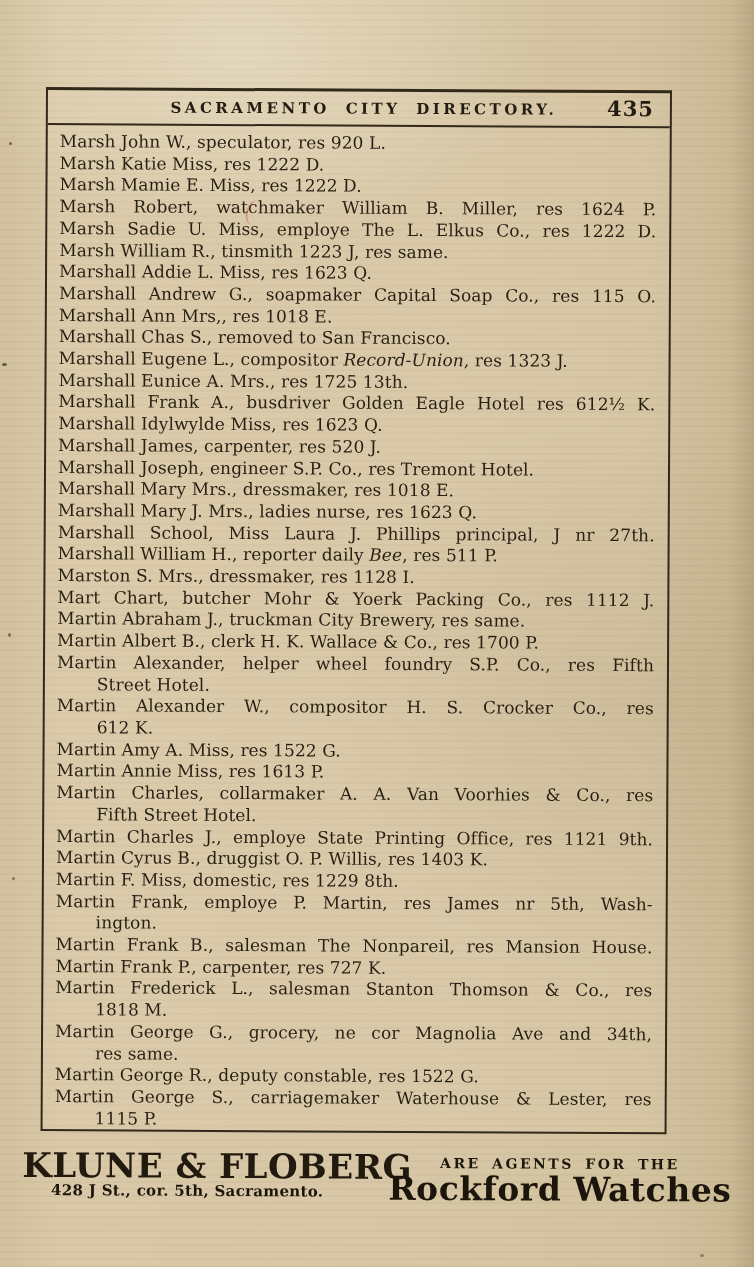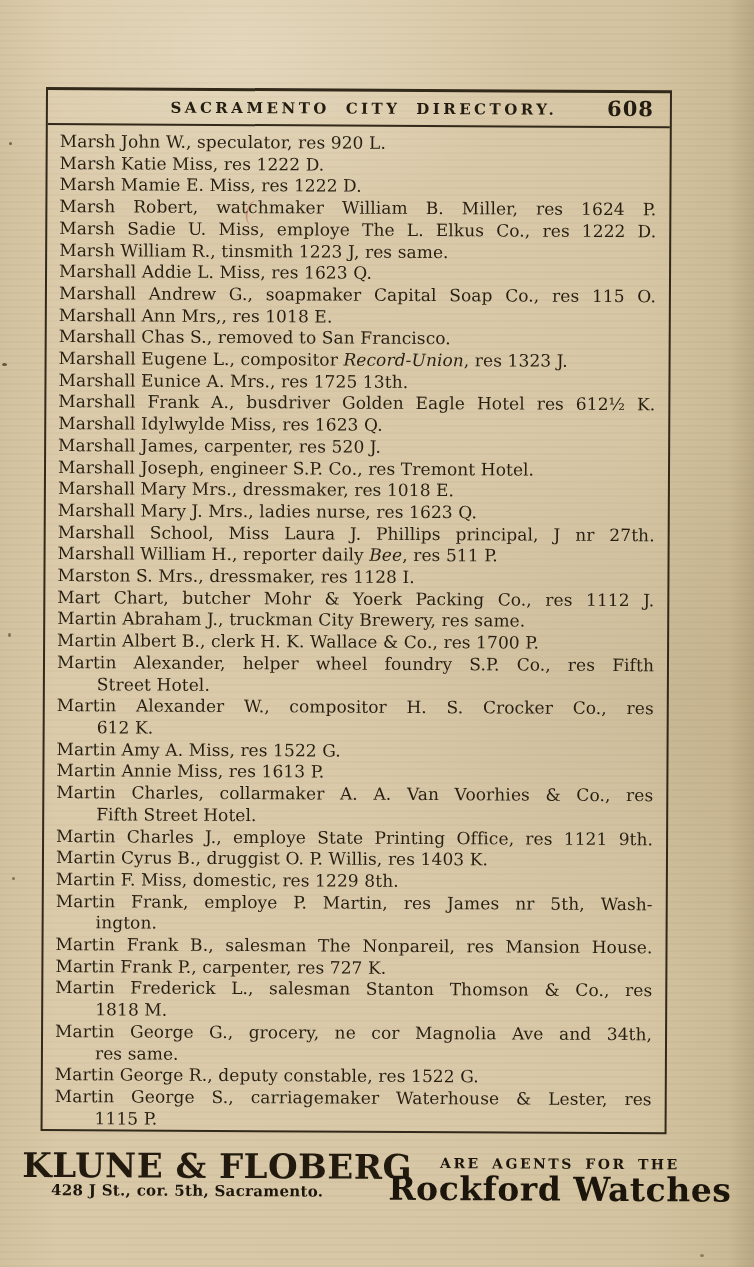--- a/index.html
+++ b/index.html
@@ -86,21 +86,21 @@
   }
 </style>
 </head>
 <body>
 
 <div id="scan-tilt">
 
   <div class="dir-box">
     <div class="dir-header">
       <span class="dir-title">SACRAMENTO CITY DIRECTORY.</span>
-      <span class="dir-pagenum">608</span>
+      <span class="dir-pagenum">435</span>
     </div>
     <div class="entries">
         <div class="entry-line">Marsh John W., speculator, res 920 L.</div>
         <div class="entry-line">Marsh Katie Miss, res 1222 D.</div>
         <div class="entry-line">Marsh Mamie E. Miss, res 1222 D.</div>
         <div class="entry-line just">Marsh Robert, watchmaker William B. Miller, res 1624 P.</div>
         <div class="entry-line just">Marsh Sadie U. Miss, employe The L. Elkus Co., res 1222 D.</div>
         <div class="entry-line">Marsh William R., tinsmith 1223 J, res same.</div>
         <div class="entry-line">Marshall Addie L. Miss, res 1623 Q.</div>
         <div class="entry-line just">Marshall Andrew G., soapmaker Capital Soap Co., res 115 O.</div>

